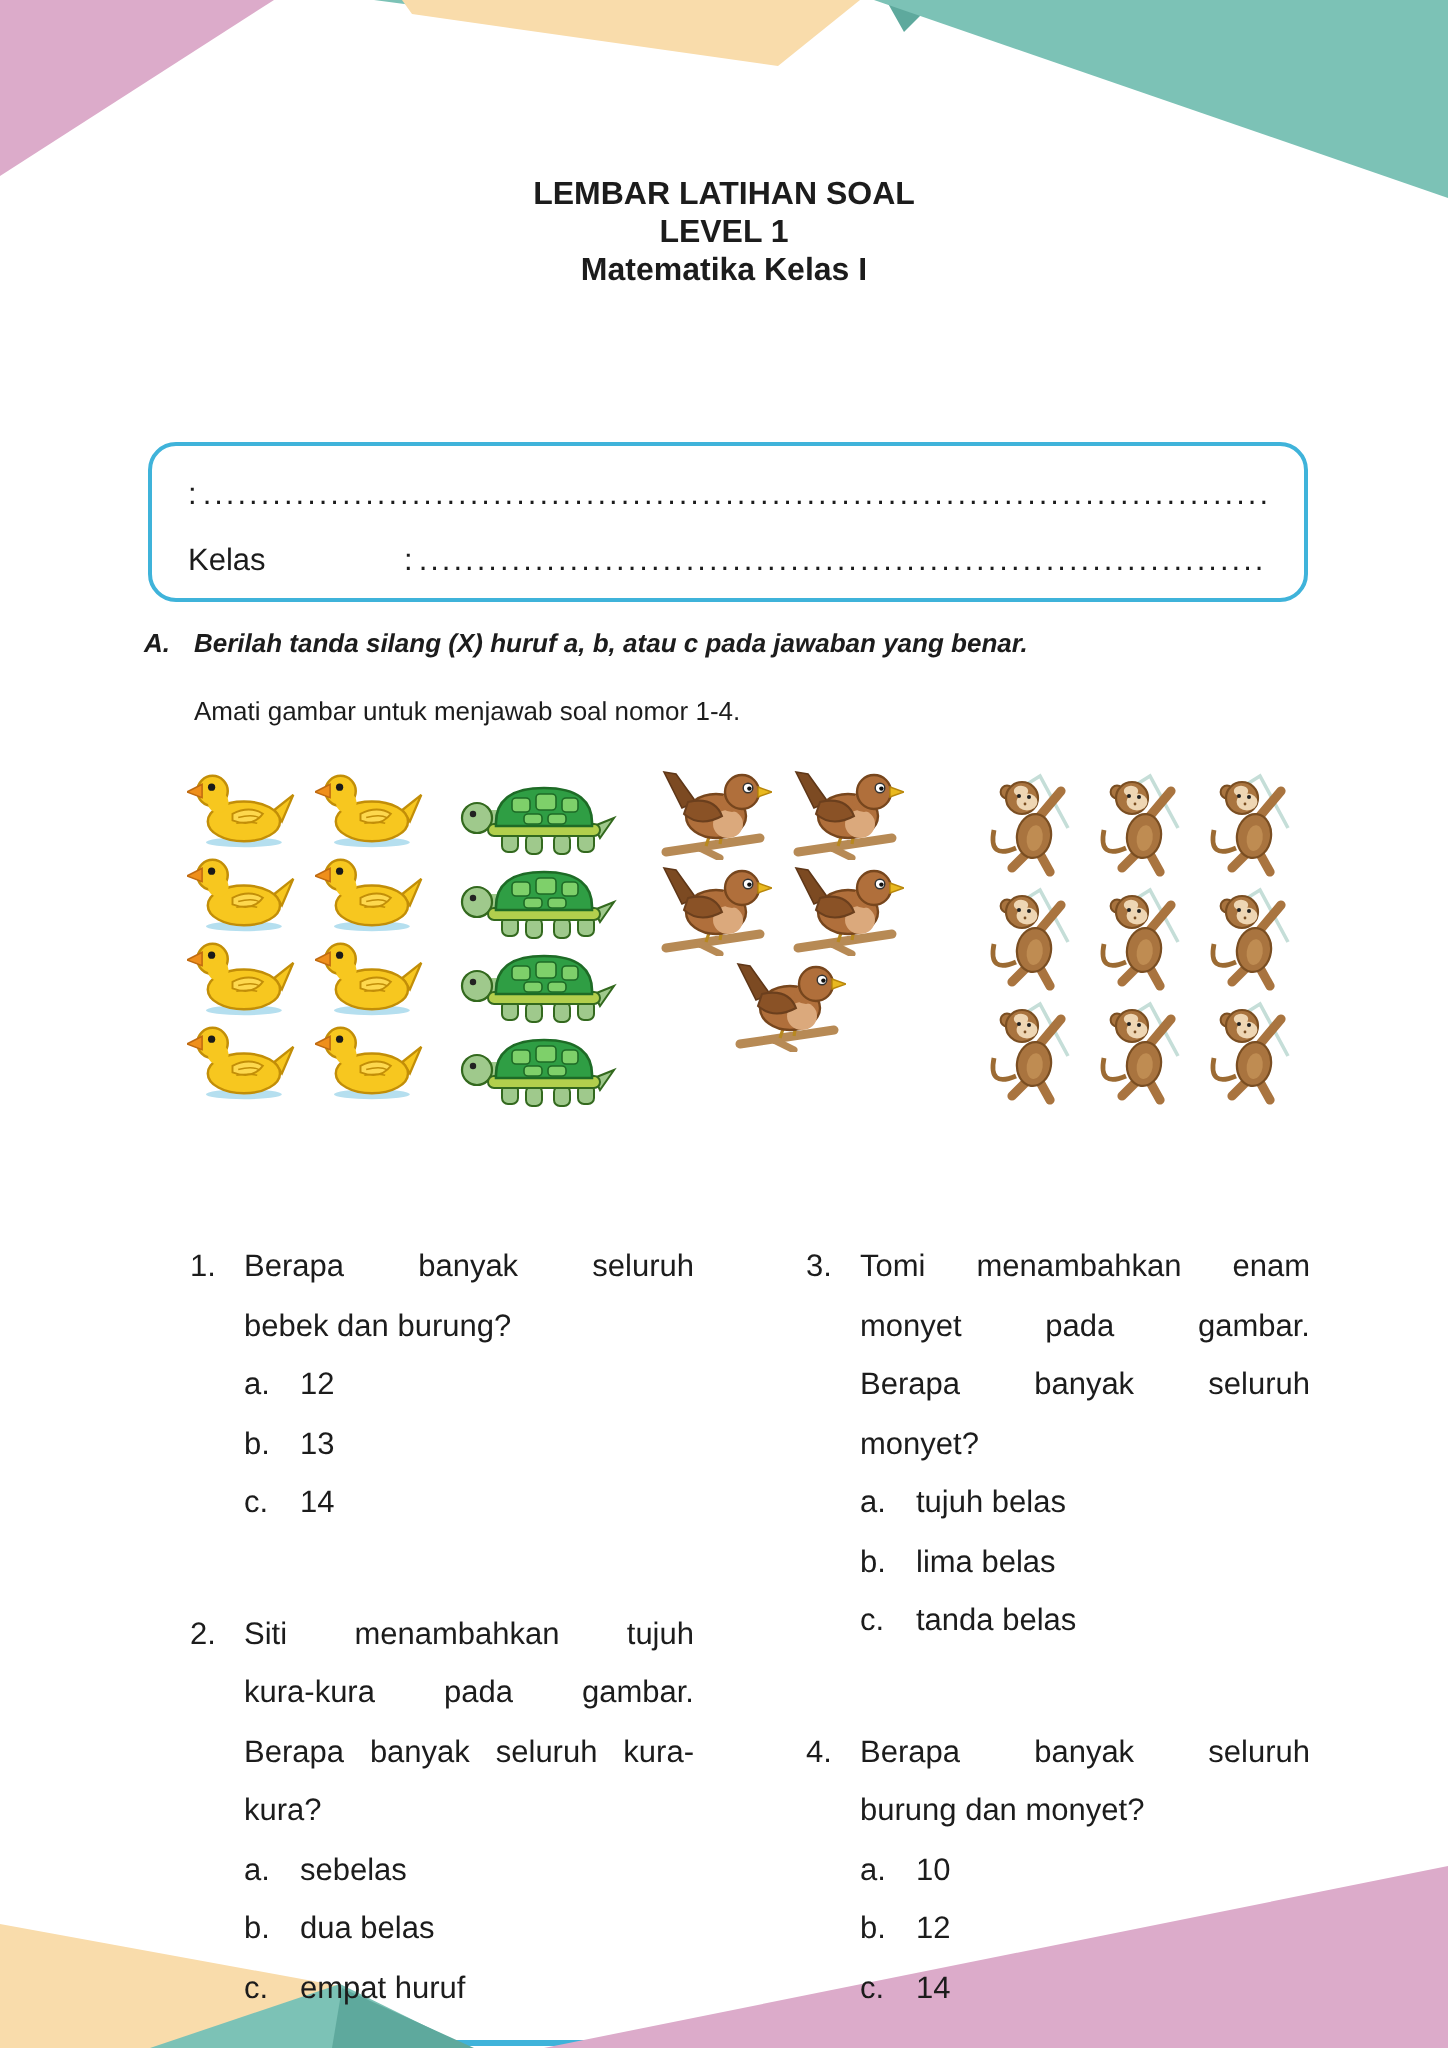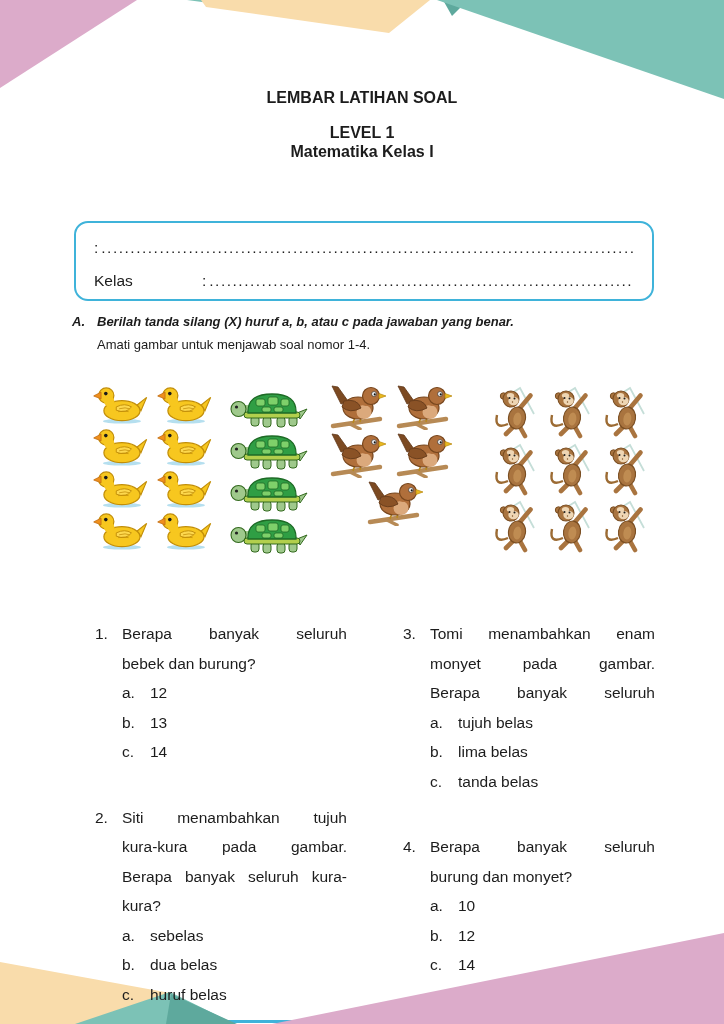--- a/index.html
+++ b/index.html
@@ -15,33 +15,33 @@
   .deco-teal-dark-top{background:var(--deco-teal-dark);clip-path:polygon(443px 0,468px 0,452px 16px);}
   .deco-teal-tr{background:var(--deco-teal);clip-path:polygon(437px 0,724px 0,724px 99px);}
   .deco-peach-bl{background:var(--deco-peach);clip-path:polygon(0 962px,170px 993px,218px 1024px,0 1024px);}
   .deco-teal-bl{background:var(--deco-teal);clip-path:polygon(170px 992px,75px 1024px,235px 1024px);}
   .deco-teal-bl-dark{background:var(--deco-teal-dark);clip-path:polygon(171px 994px,166px 1024px,237px 1024px);}
   .deco-pink-br{background:var(--deco-pink);clip-path:polygon(724px 933px,724px 1024px,272px 1024px);}
   .bottom-rule{position:absolute;left:88px;right:86px;bottom:1px;height:3px;background:var(--accent-blue);z-index:1;}
   
   .titles{position:absolute;top:88px;left:0;width:724px;text-align:center;
     font-weight:bold;font-size:16px;line-height:19px;z-index:3;}
-  .t2{margin-top:16px}.t3{}
+  .t2{}.t3{}
   
   .idbox{position:absolute;left:74px;top:221px;width:540px;height:60px;
     border:2px solid var(--accent-blue);border-radius:14px;padding:8px 18px;z-index:3;}
   .idrow{display:flex;align-items:baseline;line-height:33px;font-size:15.5px;}
   .idlabel{width:108px;flex:none;}
   .idcolon{flex:none;margin-right:3px;}
   .iddots{flex:1;overflow:hidden;white-space:nowrap;letter-spacing:1.5px;}
   
   .secA{position:absolute;left:72px;top:314px;width:585px;font-size:13px;z-index:3;}
   .secA-label{font-weight:bold;font-style:italic;display:inline-block;width:25px;}
   .secA-instr{font-weight:bold;font-style:italic;}
-  .secA-observe{margin-left:25px;margin-top:8px;}
+  .secA-observe{margin-left:25px;margin-top:19px;}
   
   .figgroup{position:absolute;z-index:3;}
   #group-ducks{left:92px;top:386px;display:grid;grid-template-columns:repeat(2,64px);grid-auto-rows:42px;}
   #group-turtles{left:228px;top:388px;display:grid;grid-template-columns:88px;grid-auto-rows:42px;}
   #group-birds{left:328px;top:384px;display:grid;grid-template-columns:repeat(2,66px);grid-auto-rows:48px;}
   #group-monkeys{left:492px;top:386px;display:grid;grid-template-columns:repeat(3,55px);grid-auto-rows:57px;}
   svg.duck{width:58px;height:38px;}
   svg.turtle{width:86px;height:40px;}
   svg.bird{width:58px;height:46px;}
   svg.monkey{width:48px;height:53px;}
@@ -283,31 +283,32 @@
         <div class="option">
           <span class="oletter">a.</span>
           <span class="otext">sebelas</span>
         </div>
         <div class="option">
           <span class="oletter">b.</span>
           <span class="otext">dua belas</span>
         </div>
         <div class="option">
           <span class="oletter">c.</span>
-          <span class="otext">huruf belas</span>
+          <span class="otext">empat huruf</span>
         </div>
       </div>
     </div>
   <div id="col-right" class="qcol">
       <div class="question">
         <span class="qnum">3.</span>
         <div class="qbody">
           <div class="qline">Tomi menambahkan enam</div>
           <div class="qline">monyet pada gambar.</div>
           <div class="qline">Berapa banyak seluruh</div>
+          <div class="qline last">monyet?</div>
         </div>
         <div class="option">
           <span class="oletter">a.</span>
           <span class="otext">tujuh belas</span>
         </div>
         <div class="option">
           <span class="oletter">b.</span>
           <span class="otext">lima belas</span>
         </div>
         <div class="option">

